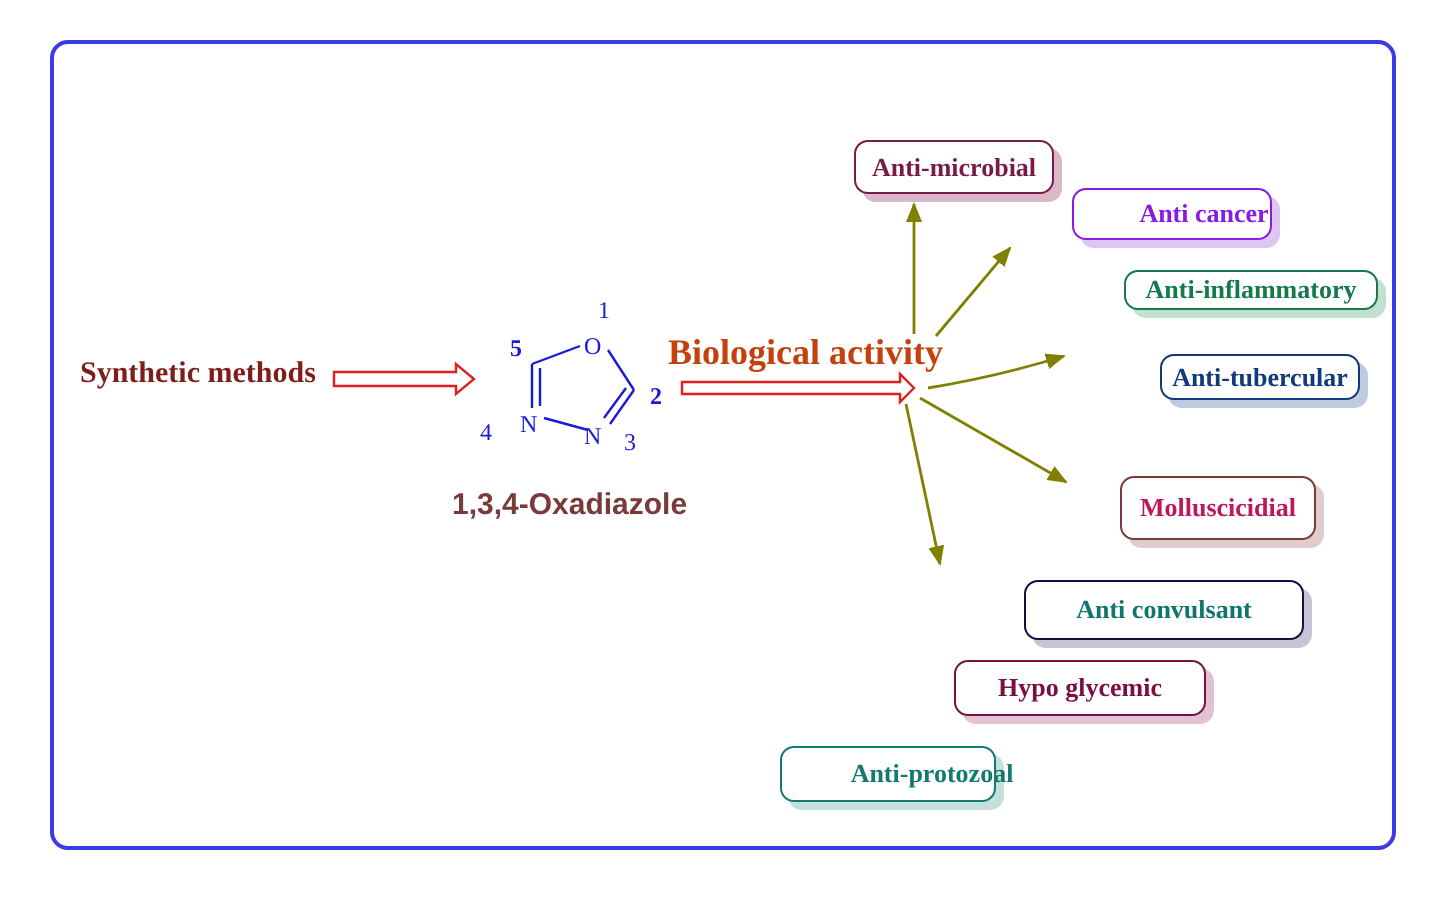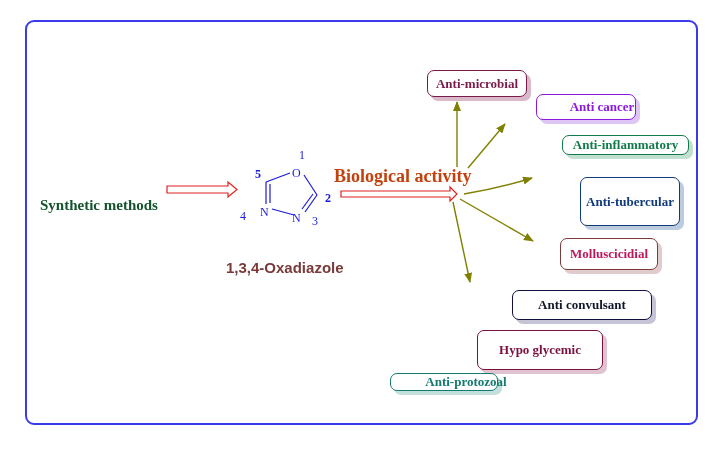--- a/index.html
+++ b/index.html
@@ -49,40 +49,40 @@
 <span class="atom" style="left:292px;top:166px;">O</span>
 <span class="atom" style="left:292px;top:211px;">N</span>
 <span class="atom" style="left:260px;top:205px;">N</span>
 
 <span class="num" style="left:299px;top:148px;">1</span>
 <span class="num" style="left:325px;top:191px;font-weight:bold;">2</span>
 <span class="num" style="left:312px;top:214px;">3</span>
 <span class="num" style="left:240px;top:209px;">4</span>
 <span class="num" style="left:255px;top:167px;font-weight:bold;">5</span>
 
-<span class="lbl" style="left:40px;top:197px;font-size:15px;color:#14532d;">Synthetic methods</span>
-<span class="lbl" style="left:226px;top:244px;font-size:15px;color:#7a3a3a;font-family:'Liberation Sans',sans-serif;margin-top:15px;">1,3,4-Oxadiazole</span>
+<span class="lbl" style="left:40px;top:179px;font-size:15px;color:#7f1d1d;">Synthetic methods</span>
+<span class="lbl" style="left:226px;top:244px;font-size:15px;color:#7a3a3a;font-family:'Liberation Sans',sans-serif;">1,3,4-Oxadiazole</span>
 <span class="lbl" style="left:334px;top:166px;font-size:18px;color:#c2410c;">Biological activity</span>
 
 <div class="box act" style="left: 407px; top: 70px; width: 100px; height: 27px; border-color: rgb(122, 26, 74); color: rgb(122, 26, 74); box-shadow: rgb(217, 184, 200) 4px 4px 0px;">
     <span>Anti-microbial</span>
   </div>
 <div class="box act" style="left: 516px; top: 94px; width: 100px; height: 26px; border-color: rgb(138, 26, 224); color: rgb(138, 26, 224); box-shadow: rgb(221, 198, 244) 4px 4px 0px; padding-left: 32px;">
     <span>Anti cancer</span>
   </div>
 <div class="box act" style="left: 542px; top: 135px; width: 127px; height: 20px; border-color: rgb(19, 122, 74); color: rgb(19, 122, 74); box-shadow: rgb(194, 224, 207) 4px 4px 0px;">
     <span>Anti-inflammatory</span>
   </div>
-<div class="box act" style="left: 560px; top: 177px; width: 100px; height: 49px; border-color: rgb(16, 58, 122); color: rgb(16, 58, 122); box-shadow: rgb(188, 203, 224) 4px 4px 0px;">
+<div class="box act" style="left: 560px; top: 177px; width: 100px; height: 23px; border-color: rgb(16, 58, 122); color: rgb(16, 58, 122); box-shadow: rgb(188, 203, 224) 4px 4px 0px;">
     <span>Anti-tubercular</span>
   </div>
 <div class="box act" style="left: 540px; top: 238px; width: 98px; height: 32px; border-color: rgb(122, 58, 58); color: #be185d; box-shadow: rgb(224, 204, 204) 4px 4px 0px;">
     <span>Molluscicidial</span>
   </div>
-<div class="box act" style="left: 492px; top: 290px; width: 140px; height: 30px; border-color: rgb(16, 16, 64); color: #0f172a; box-shadow: rgb(196, 196, 214) 4px 4px 0px;">
+<div class="box act" style="left: 492px; top: 290px; width: 140px; height: 30px; border-color: rgb(16, 16, 64); color: #0f766e; box-shadow: rgb(196, 196, 214) 4px 4px 0px;">
     <span>Anti convulsant</span>
   </div>
-<div class="box act" style="left: 457px; top: 330px; width: 126px; height: 40px; border-color: rgb(122, 16, 64); color: rgb(122, 16, 64); box-shadow: rgb(224, 194, 208) 4px 4px 0px;">
+<div class="box act" style="left: 457px; top: 330px; width: 126px; height: 28px; border-color: rgb(122, 16, 64); color: rgb(122, 16, 64); box-shadow: rgb(224, 194, 208) 4px 4px 0px;">
     <span>Hypo glycemic</span>
   </div>
-<div class="box act" style="left: 370px; top: 373px; width: 108px; height: 18px; border-color: rgb(19, 122, 112); color: rgb(19, 122, 112); box-shadow: rgb(196, 224, 220) 4px 4px 0px; padding-left: 44px;">
+<div class="box act" style="left: 370px; top: 373px; width: 108px; height: 28px; border-color: rgb(19, 122, 112); color: rgb(19, 122, 112); box-shadow: rgb(196, 224, 220) 4px 4px 0px; padding-left: 44px;">
     <span>Anti-protozoal</span>
   </div>
 
 </body></html>

